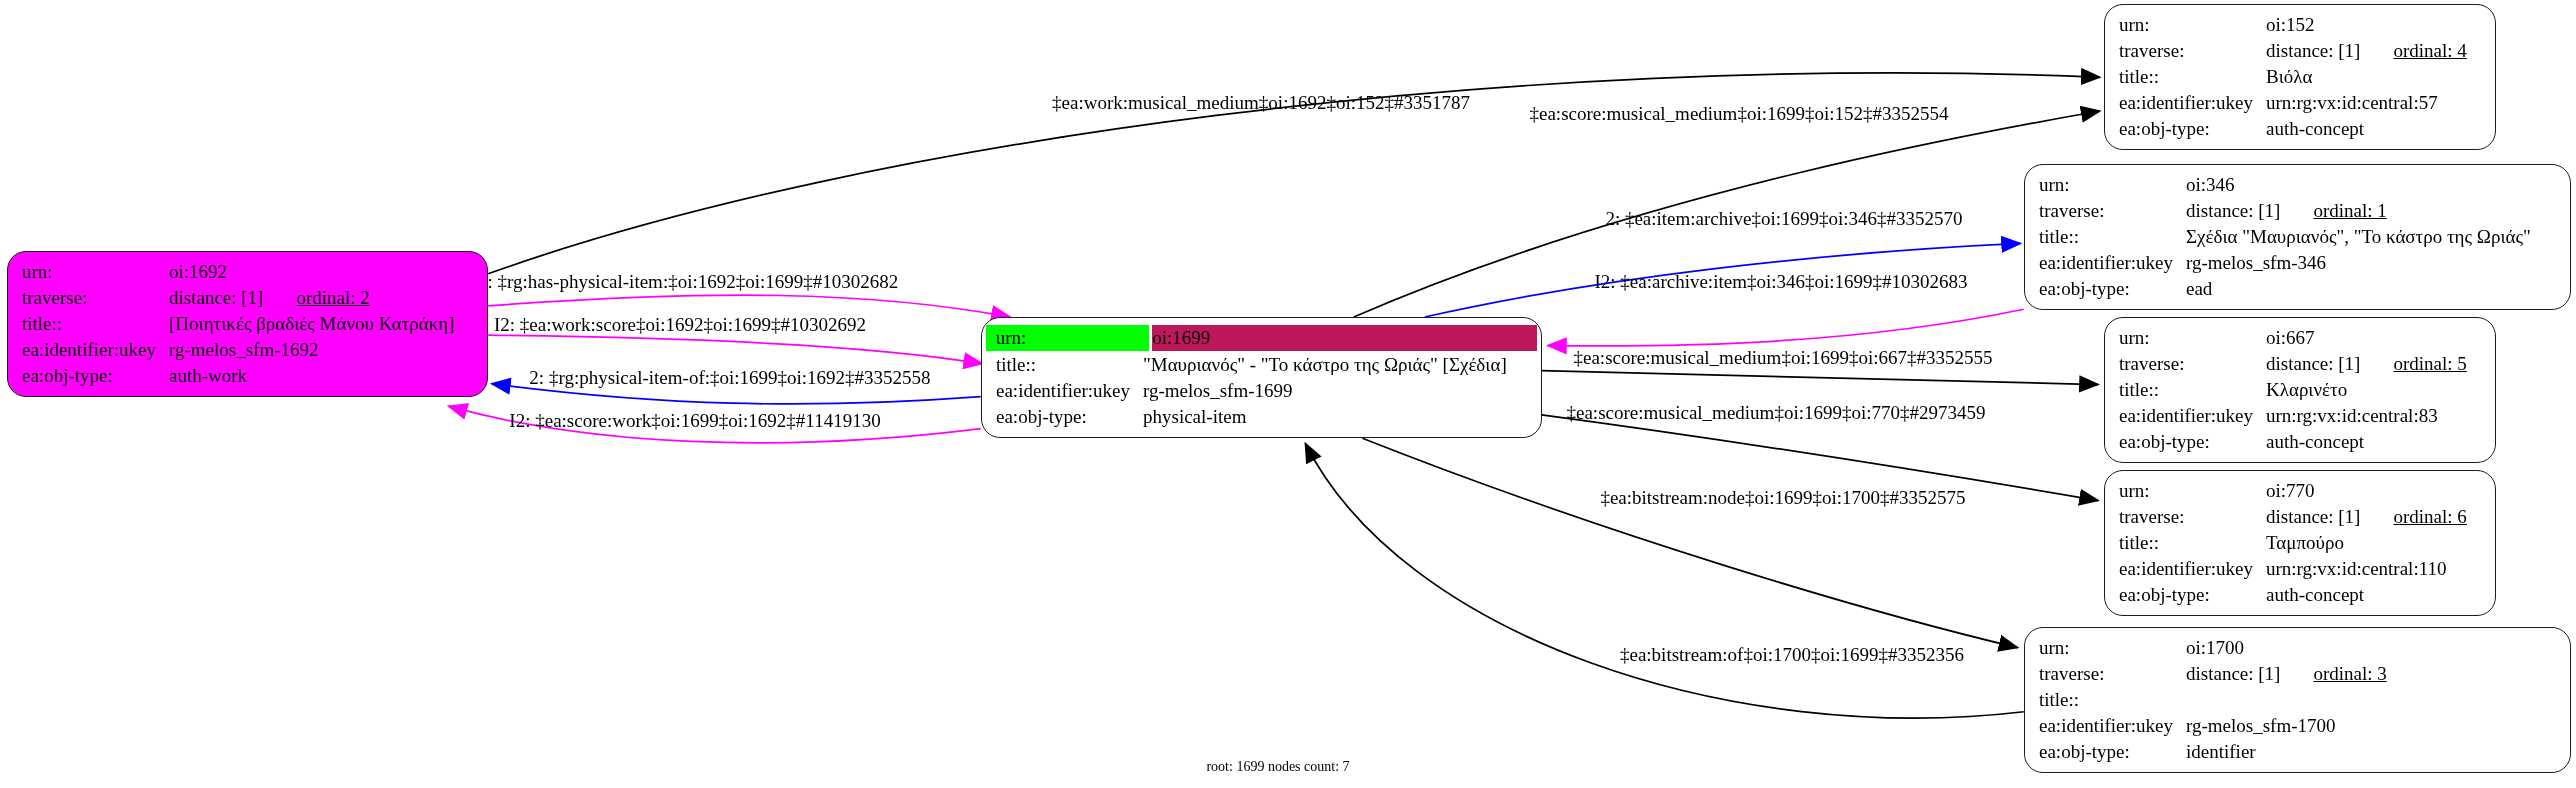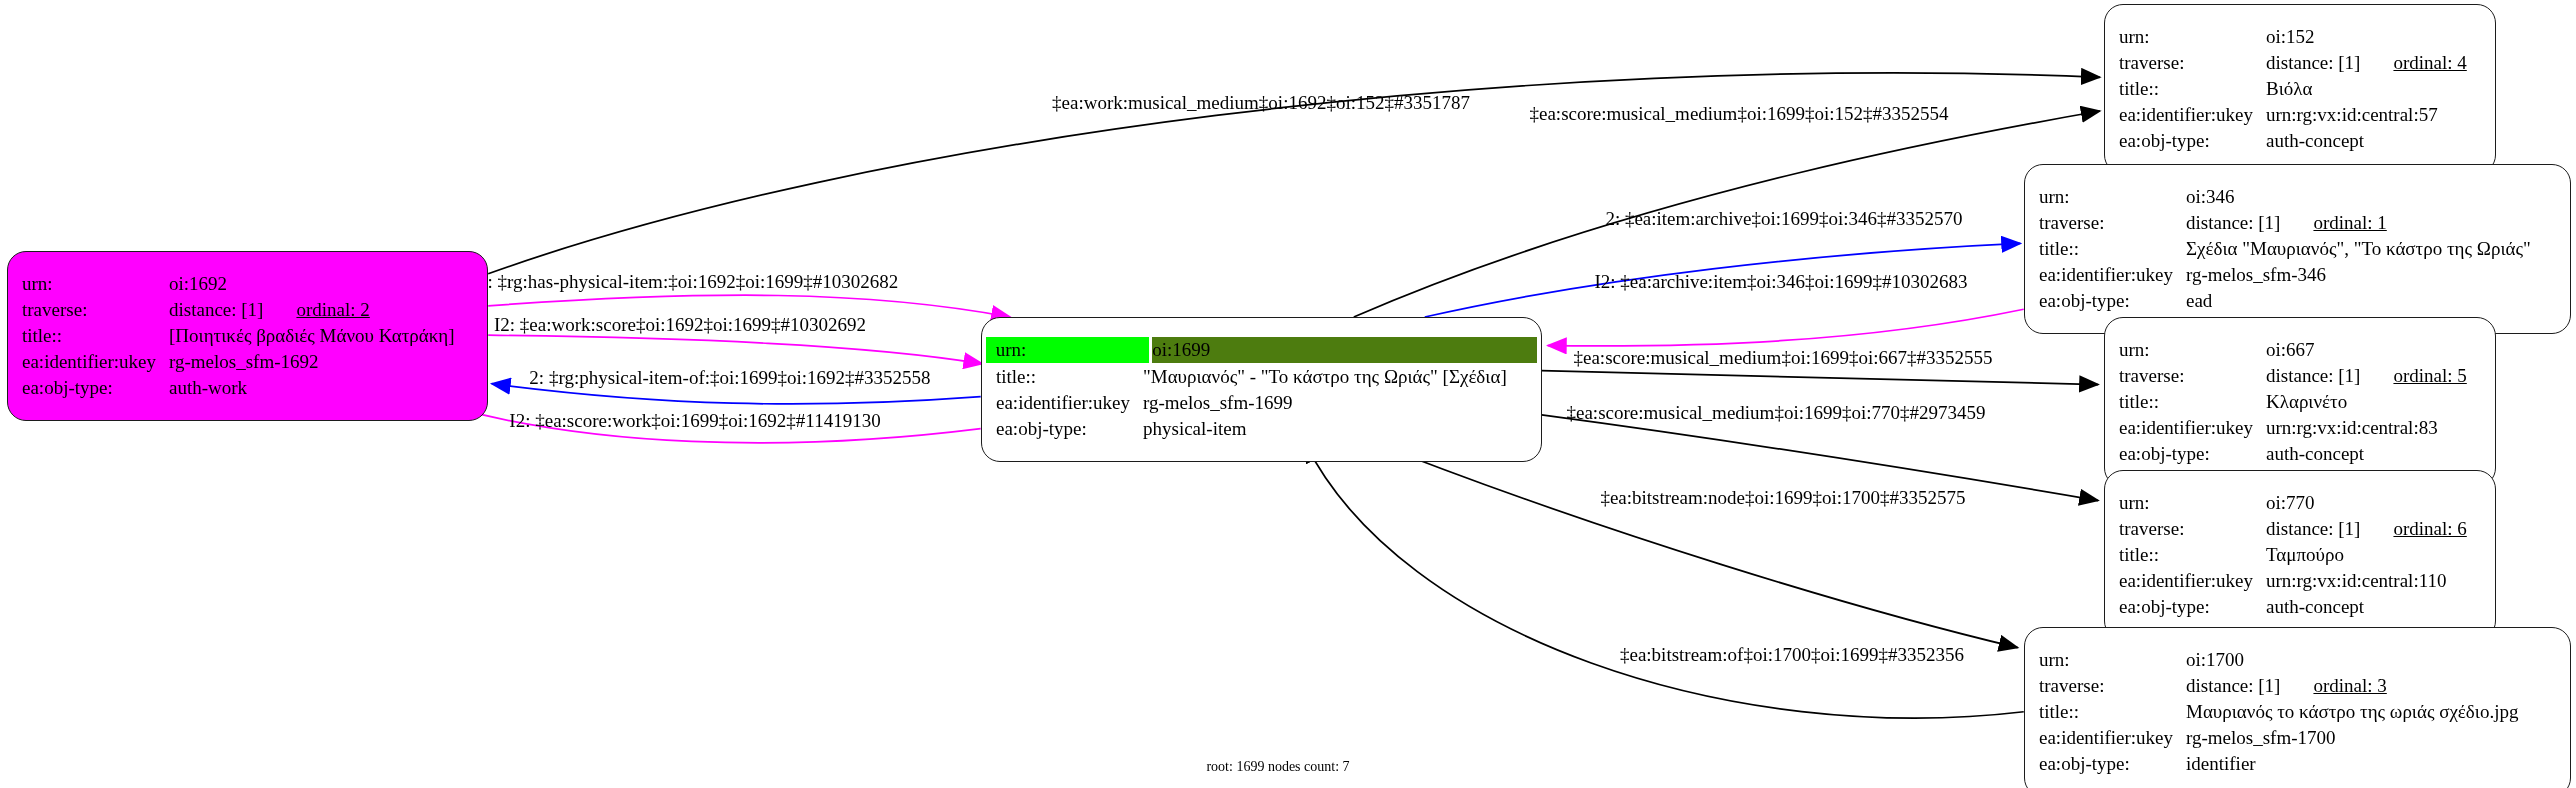--- a/index.html
+++ b/index.html
@@ -3,30 +3,30 @@
 <meta charset="utf-8">
 <style>
   html,body{margin:0;padding:0;background:#fff;}
   .canvas{
     position:relative;width:2576px;height:789px;background:#ffffff;overflow:hidden;
     font-family:"Liberation Serif","DejaVu Serif",serif;color:#000;
   }
   svg.edges{position:absolute;left:0;top:0;width:2576px;height:789px;}
   .node{
     position:absolute;border:1.7px solid #1c1c1c;border-radius:19px;
-    padding:19px 0;font-size:19px;box-sizing:border-box;background:#fff;
+    padding:7px 0;font-size:19px;box-sizing:border-box;background:#fff;
   }
   .node-magenta{background:#ff00ff;}
   .row{display:flex;line-height:26px;padding:0 14px;white-space:nowrap;}
   .k{flex:0 0 147px;overflow:visible;}
   .v{flex:1;}
   .ord{margin-left:33px;text-decoration:underline;}
   .row-hl{padding:0 4.3px;gap:3.5px;margin-bottom:0.9px;}
   .row-hl .k{flex-basis:153px;padding-left:9.5px;background:#00ff00;}
-  .row-hl .v{background:#4d7c0f;}
+  .row-hl .v{background:#be185d;}
   .elabel{
     position:absolute;transform:translate(-50%,-50%);
     font-size:19px;white-space:nowrap;color:#000;
   }
   .caption{
     position:absolute;transform:translate(-50%,-50%);
     font-size:14px;white-space:nowrap;color:#000;
   }
 </style>
 </head>
@@ -211,21 +211,20 @@
     <div class="row">
       <span class="k">urn:</span>
       <span class="v">oi:1700</span>
     </div>
     <div class="row">
       <span class="k">traverse:</span>
       <span class="v"><span>distance: [1]</span><span class="ord">ordinal: 3</span></span>
     </div>
     <div class="row">
       <span class="k">title::</span>
-      <span class="v">Μαυριανός το κάστρο της ωριάς σχέδιο.jpg</span>
     </div>
     <div class="row">
       <span class="k">ea:identifier:ukey</span>
       <span class="v">rg-melos_sfm-1700</span>
     </div>
     <div class="row">
       <span class="k">ea:obj-type:</span>
       <span class="v">identifier</span>
     </div>
   </div>

